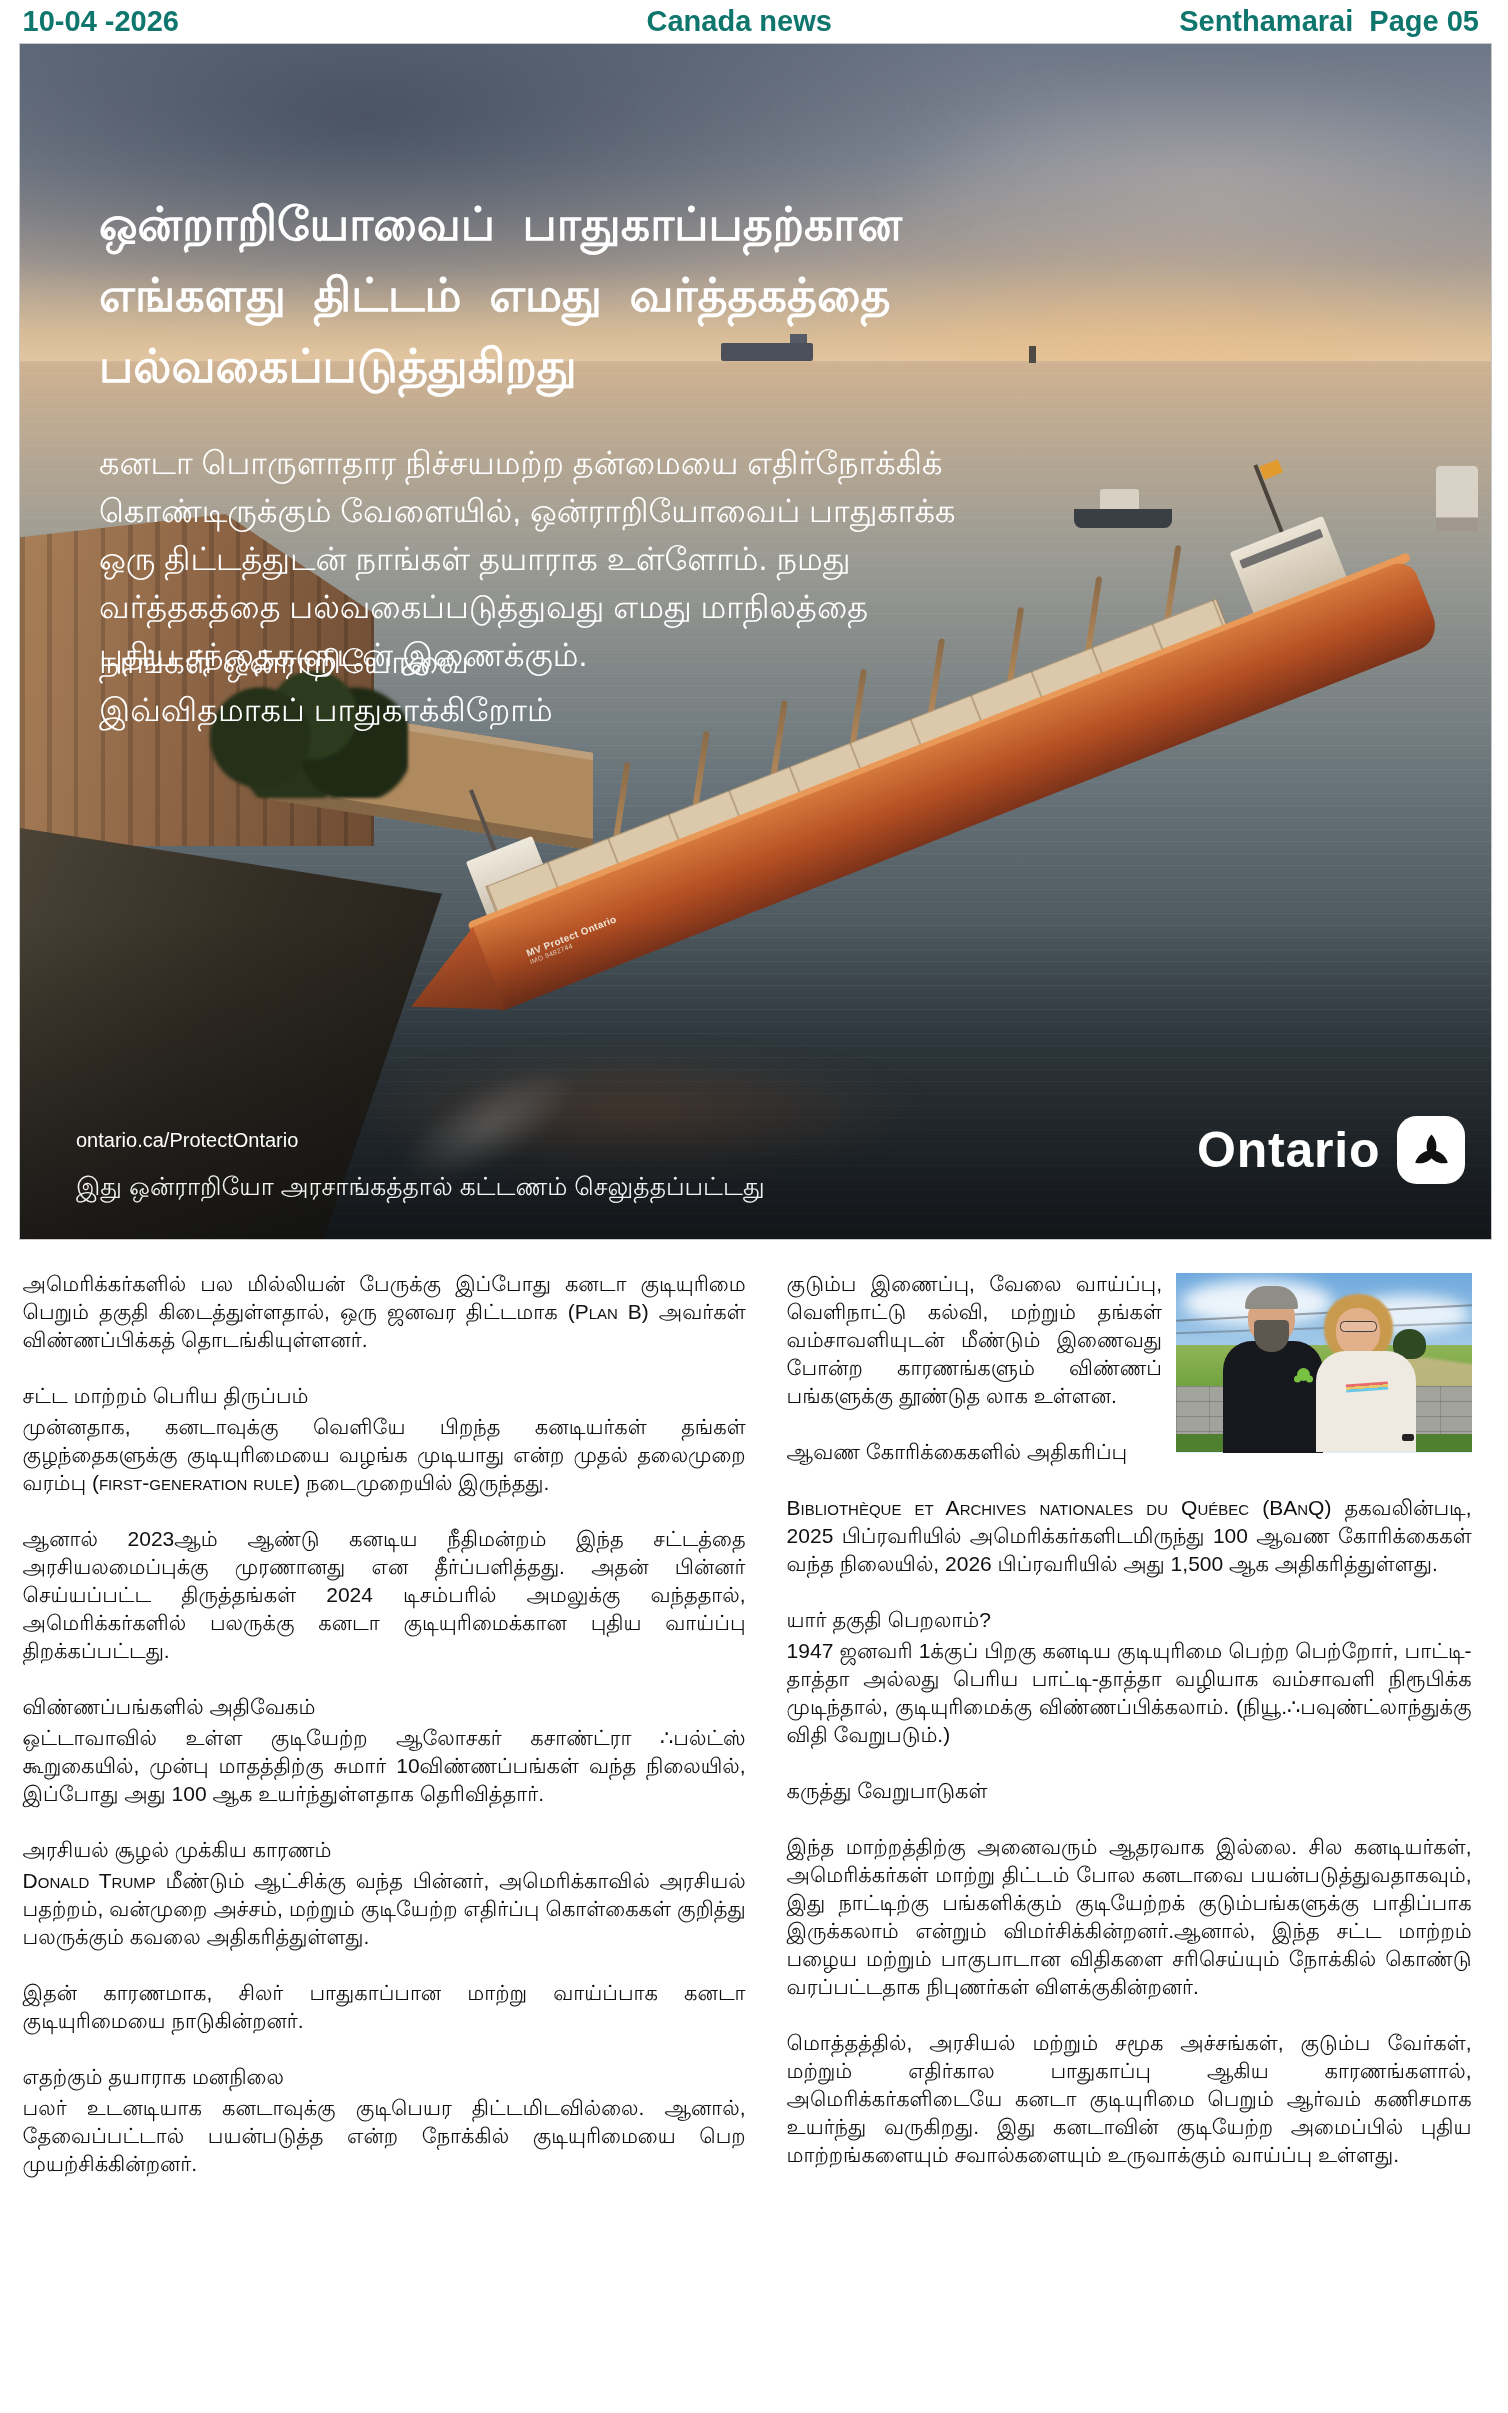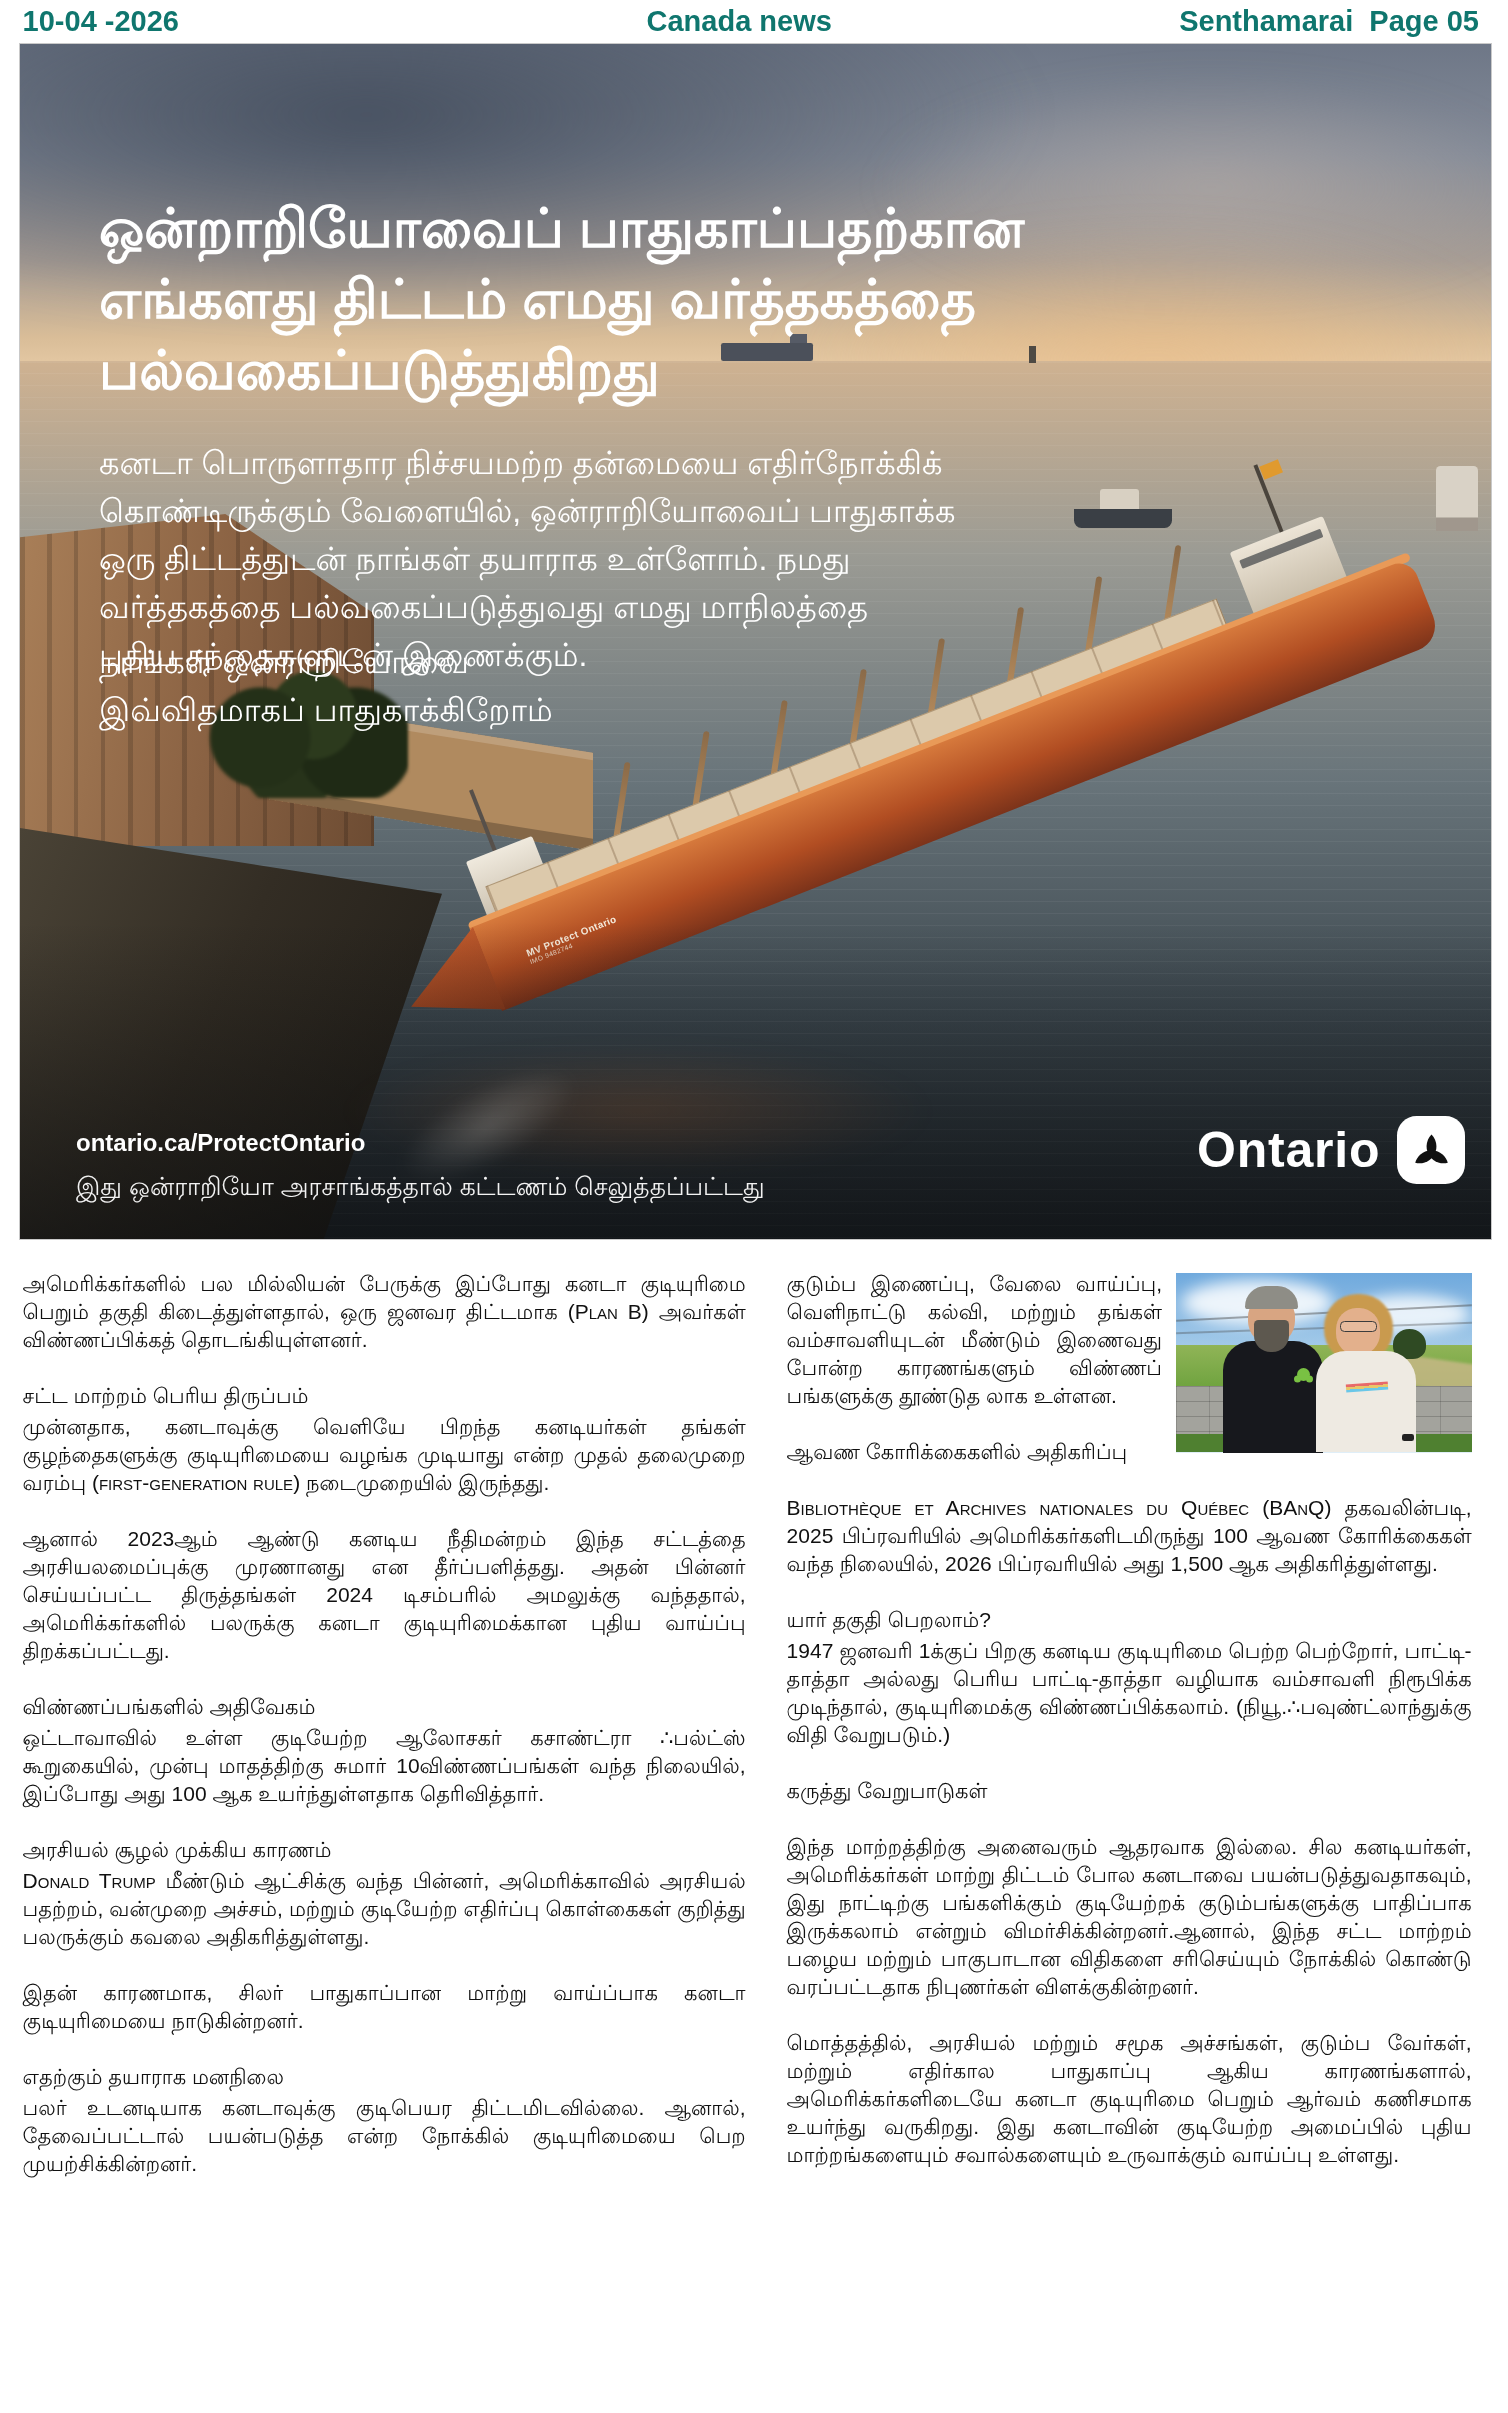--- a/index.html
+++ b/index.html
@@ -80,28 +80,28 @@
   .ship-imo{font-size:6.8px;font-weight:normal;opacity:.85;}
   .reflect{position:absolute;left:324px;top:1003px;width:588px;height:128px;
         background:radial-gradient(ellipse,rgba(195,112,55,.32),rgba(0,0,0,0) 70%);filter:blur(10.6px);}
   .wake{position:absolute;left:362px;top:1041px;width:211px;height:83px;transform:rotate(-28deg);
         background:radial-gradient(ellipse,rgba(242,240,234,.38),rgba(0,0,0,0) 65%);filter:blur(5.3px);}
   .bottom-shade{position:absolute;left:0;bottom:0;width:100%;height:317px;
         background:linear-gradient(180deg,rgba(8,10,12,0),rgba(8,10,12,.62));}
 
   
   .ad-headline{position:absolute;left:79px;top:149px;color:#ffffff;font-weight:bold;}
-  .ad-h-line{font-size:54px;line-height:71px;white-space:pre;}
+  .ad-h-line{font-size:46px;line-height:71px;white-space:pre;font-family:Liberation Mono, monospace;}
   .ad-body{position:absolute;left:79px;top:395px;color:#ffffff;}
   .ad-b-line{font-size:32px;line-height:48px;white-space:pre;}
   .ad-tagline{position:absolute;left:79px;top:594px;color:#ffffff;}
   .brand{position:absolute;left:54px;top:977px;display:flex;align-items:center;}
   .shield{width:72px;height:83px;}
   .brand-words{margin-left:21px;color:#ffffff;font-weight:bold;font-size:27px;line-height:32px;letter-spacing:1.5px;}
-  .ad-url{position:absolute;left:56px;top:1085px;color:#ffffff;font-weight:bold;font-size:24px;}
+  .ad-url{position:absolute;left:56px;top:1085px;color:#ffffff;font-weight:normal;font-size:20px;}
   .ad-disc{position:absolute;left:56px;top:1128px;color:#f2f2f2;font-size:25px;}
   .wordmark{position:absolute;right:26px;top:1072px;display:flex;align-items:center;}
   .wm-text{color:#ffffff;font-size:50px;font-weight:bold;letter-spacing:0.8px;}
   .trillium-box{width:68px;height:68px;background:#ffffff;border-radius:19.6px;margin-left:16.6px;
         display:flex;align-items:center;justify-content:center;}
 
   
   .article{position:absolute;left:22.6px;top:1250px;width:1463px;}
   .art-headline{text-align:center;font-weight:bold;color:#e8191f;font-variant:small-caps;}
   .art-hl-line{font-size:43px;line-height:53px;}

